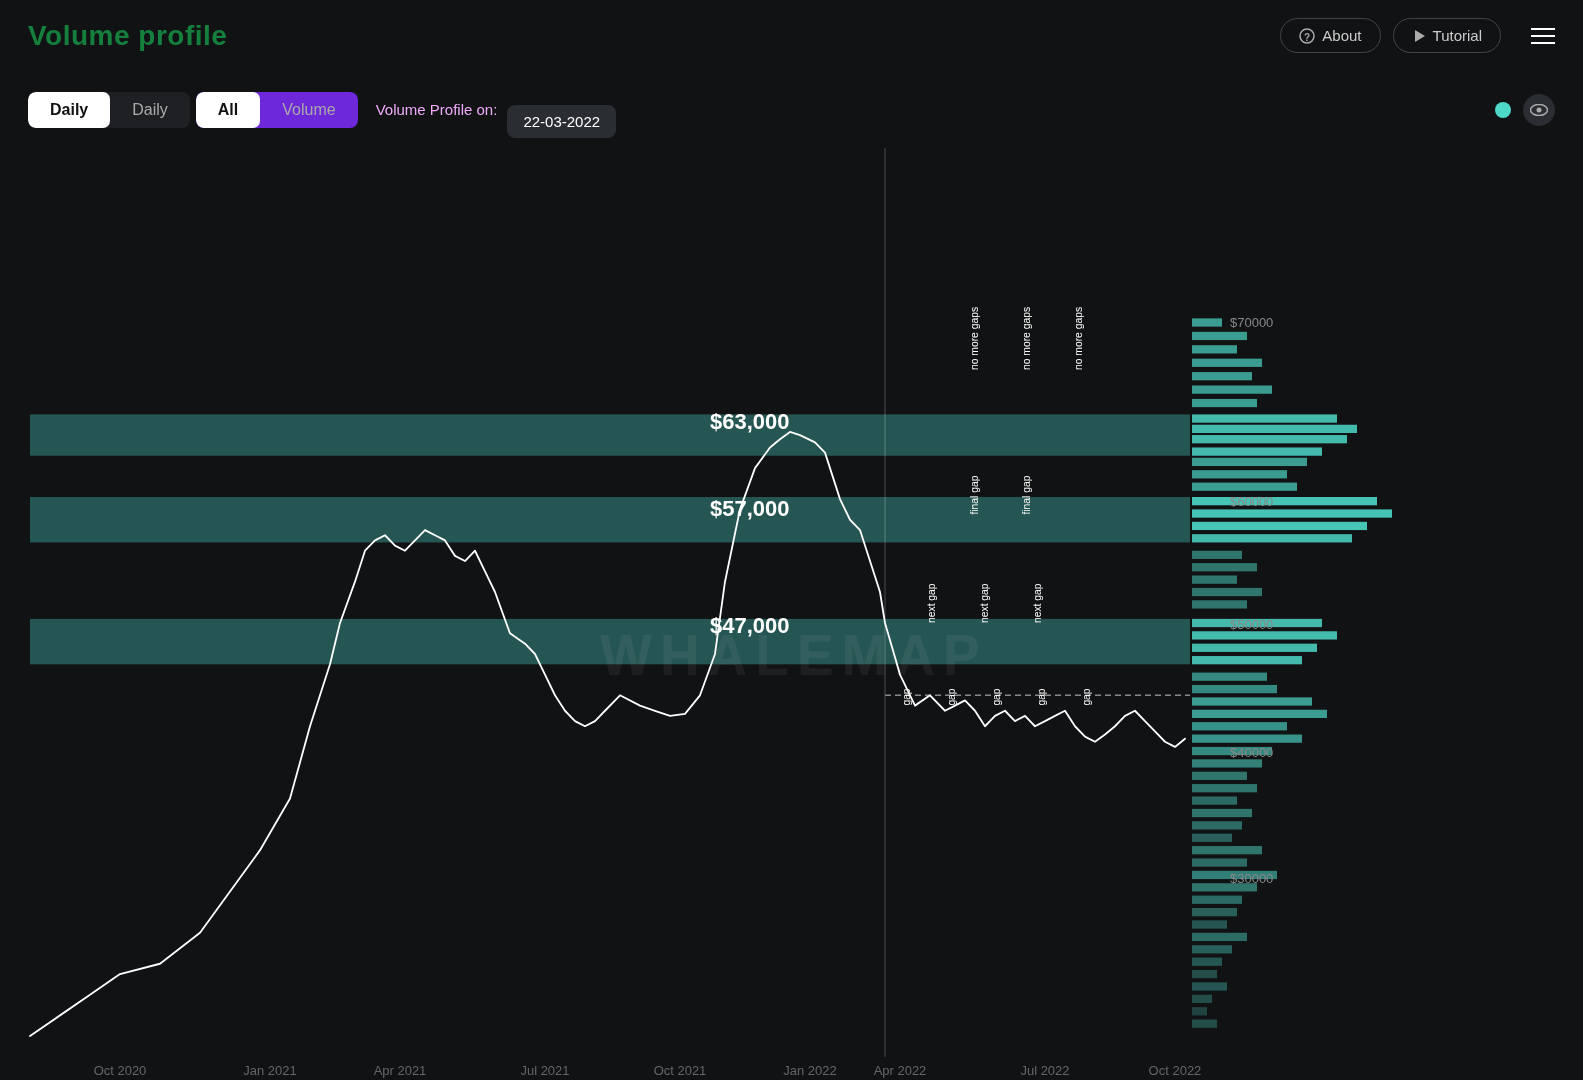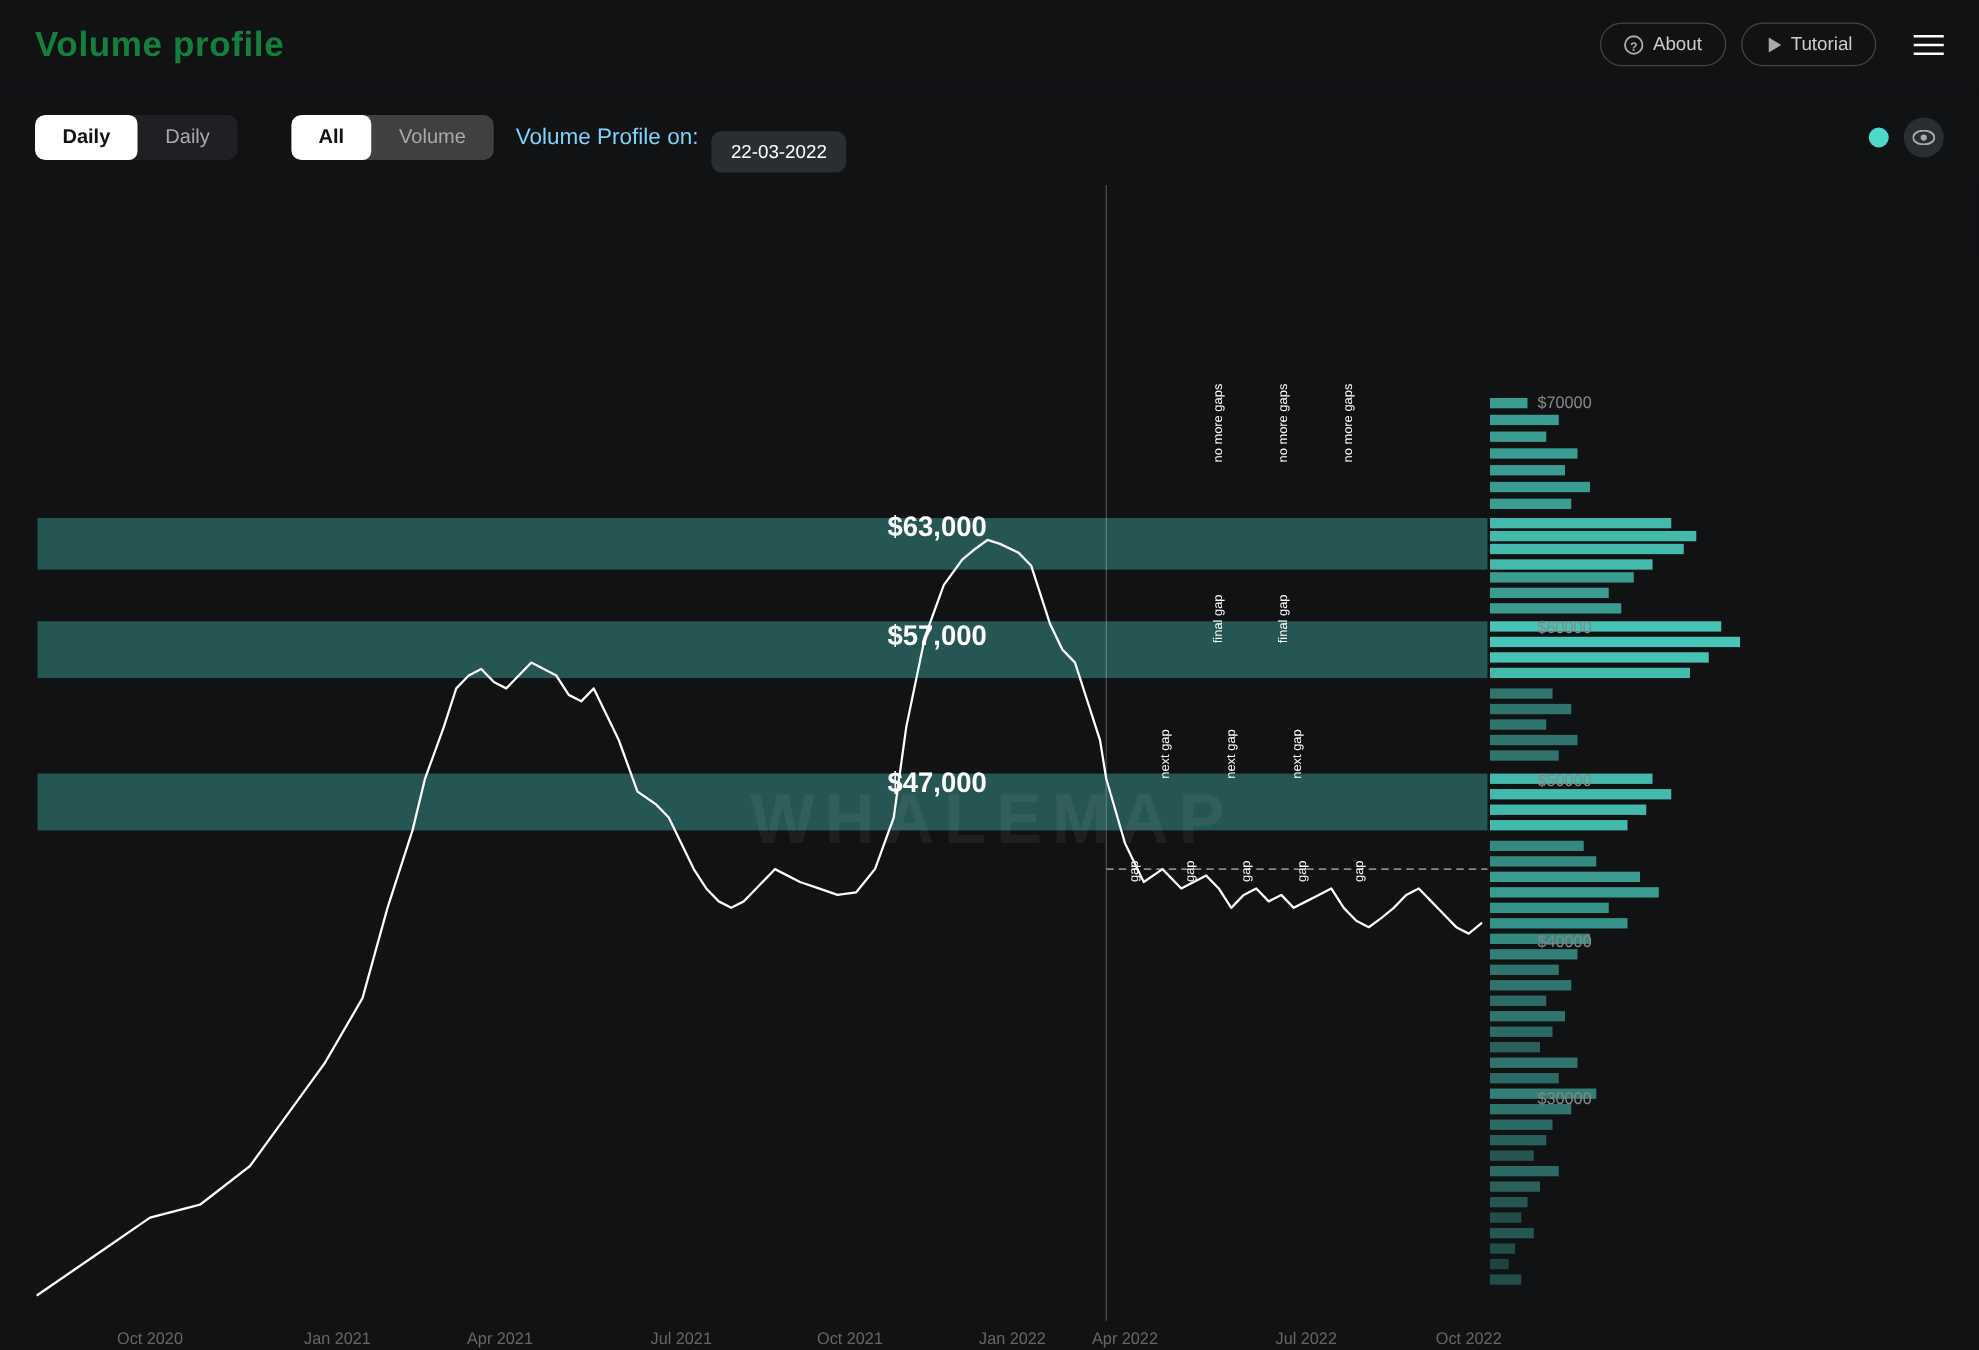--- a/index.html
+++ b/index.html
@@ -87,30 +87,29 @@
     }
 
     .tab-btn.active {
       background: #fff;
       color: #111;
       font-weight: 600;
     }
 
     .tab-group2 {
       display: flex;
-      background: #404040;
+      background: #6d28d9;
       border-radius: 8px;
       overflow: hidden;
       margin-right: 18px;
-      margin-left: 37px;
     }
 
     .vol-profile-label {
-      color: #7dd3fc;
-      font-size: 18px;
+      color: #f0abfc;
+      font-size: 15px;
       margin-right: 10px;
     }
 
     .date-badge {
       background: #2a2d31;
       border-radius: 8px;
       padding: 8px 16px;
       color: #fff;
       font-size: 15px;
       font-weight: 500;

